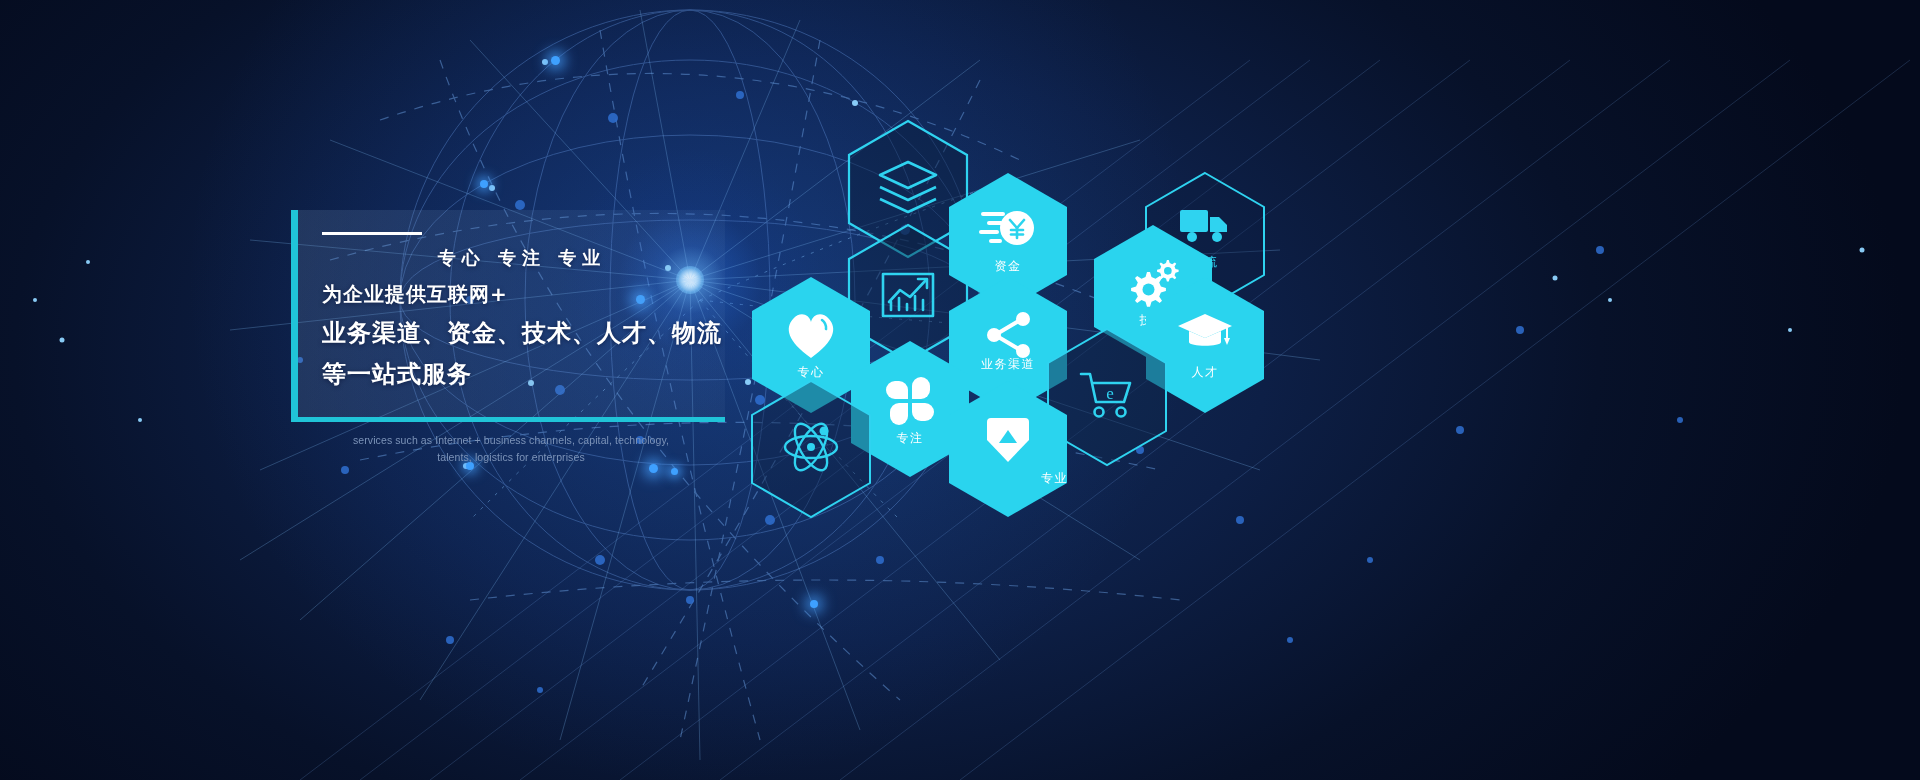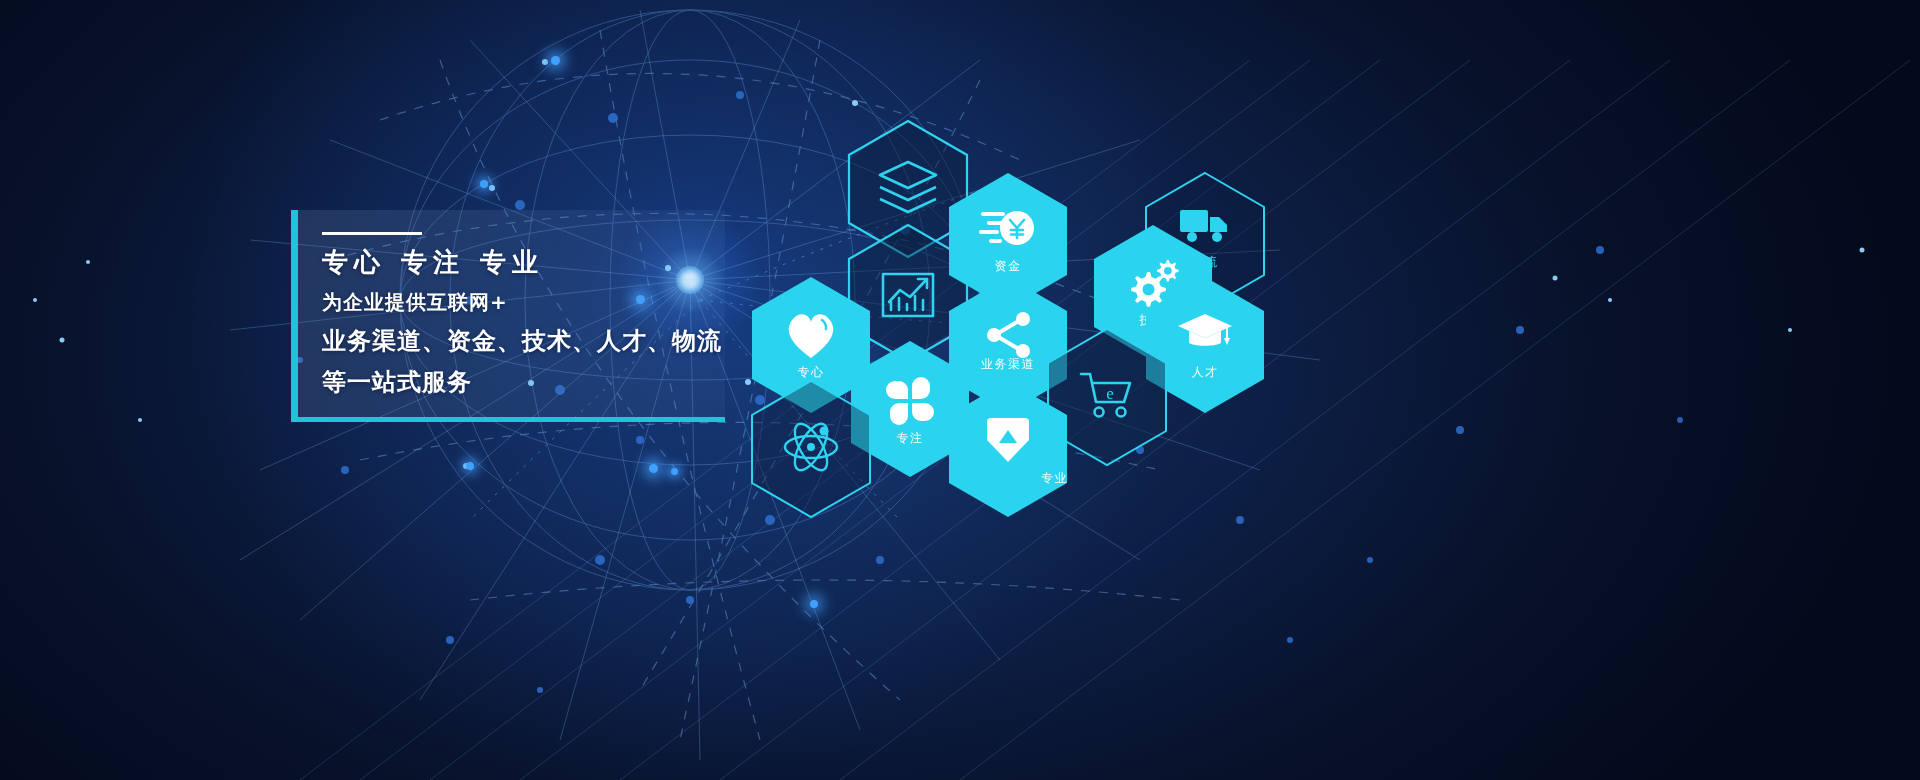--- a/index.html
+++ b/index.html
@@ -29,21 +29,21 @@
 
   
   #panel{position:absolute;left:291px;top:210px;width:434px;height:212px;
     background:linear-gradient(100deg,rgba(120,150,190,.20) 0%,rgba(110,145,190,.13) 55%,rgba(120,155,195,.07) 100%);
     border-left:7px solid #20c4d8;border-bottom:5px solid #20c4d8;box-sizing:border-box;}
   #panel-inner{position:absolute;left:24px;top:22px;}
   .rule{width:100px;height:3px;background:#ffffff;margin-bottom:14px;}
   .hl{color:#ffffff;font-weight:bold;line-height:1.0;white-space:nowrap;
       font-family:"DejaVu Sans","Liberation Sans",sans-serif;
       text-shadow:0 1px 4px rgba(0,10,40,.55);}
-  .hl1{font-size:26px;letter-spacing:6px;margin-bottom:17px;}
+  .hl1{font-size:18px;letter-spacing:6px;margin-bottom:17px;text-align:center;}
   .hl2{font-size:20px;letter-spacing:1px;margin-bottom:17px;}
   .hl3{font-size:24px;letter-spacing:1px;margin-bottom:17px;}
   .hl4{font-size:24px;letter-spacing:1px;}
 
   #subtitle{position:absolute;left:316px;top:432px;width:390px;text-align:center;
     color:#7c93b8;font-size:10.5px;line-height:1.62;letter-spacing:.1px;}
   #subtitle div{white-space:nowrap;}
 
   
   .hex{position:absolute;width:120px;height:138px;}
@@ -190,20 +190,22 @@
     <div id="panel-inner">
       <div class="rule"></div>
       <div class="hl hl1">专心 专注 专业</div>
       <div class="hl hl2">为企业提供互联网+</div>
       <div class="hl hl3">业务渠道、资金、技术、人才、物流</div>
       <div class="hl hl4">等一站式服务</div>
     </div>
   </div>
 
   <div id="subtitle">
+    <div>services such as Internet + business channels, capital, technology,</div>
+    <div>talents, logistics for enterprises</div>
   </div>
 
   <div class="hex out" style="left:848px;top:120px;">
     <svg viewBox="0 0 120 138">
       <polygon points="60,1 119,35 119,103 60,137 1,103 1,35" fill="rgba(12,30,62,.45)" stroke="#2fd3f0" stroke-width="2.2"></polygon>
     </svg>
     <div class="ico" style="top:38px;">
       <svg width="64" height="60" viewBox="0 0 64 60" fill="none" stroke="#2fd3f0" stroke-width="2.6" stroke-linejoin="round">
         <polygon points="32,4 60,17 32,30 4,17"></polygon>
         <polyline points="4,29 32,42 60,29"></polyline>

